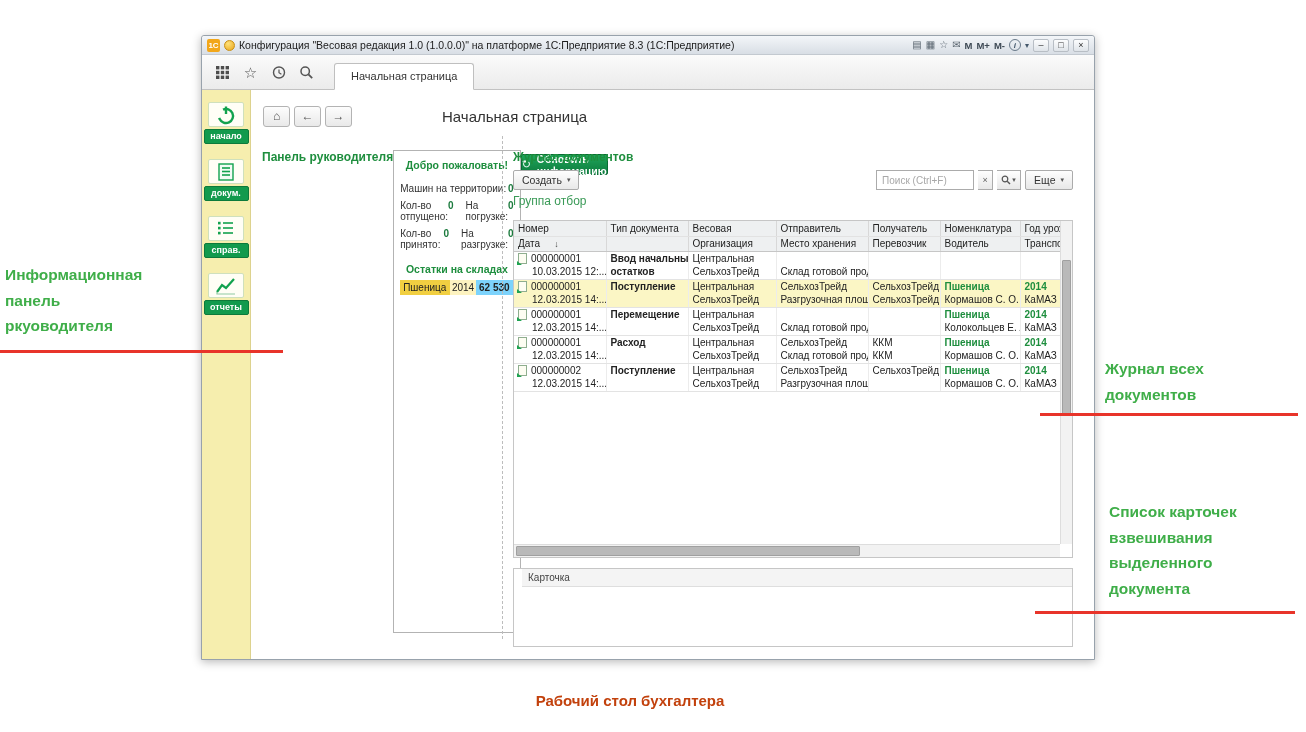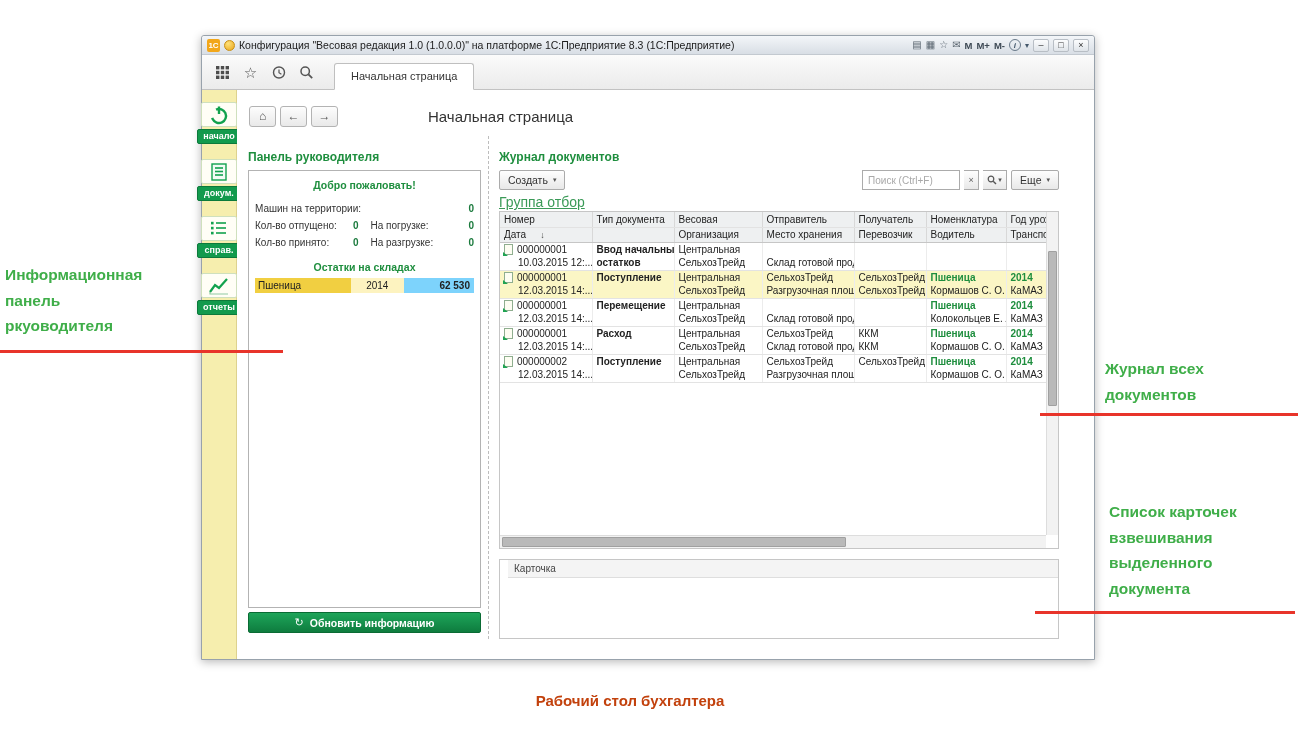--- a/index.html
+++ b/index.html
@@ -35,42 +35,42 @@
              display:flex; align-items:center; padding:0 8px; }
   .tool-ico { width:25px; height:25px; display:flex; align-items:center; justify-content:center; border-radius:3px; margin-right:3px; }
   .star-glyph { font-size:15px; color:#555; line-height:1; }
   .maintab { align-self:flex-end; margin-left:12px; margin-bottom:-1px; position:relative; z-index:1;
              background:#fff; border:1px solid #bfbfbf; border-bottom:1px solid #fff; border-radius:3px 3px 0 0;
              padding:6px 16px 7px; font-size:11px; color:#333; }
 
   .winbody { position:absolute; top:54px; bottom:0; left:0; right:0; display:flex; }
 
   
-  .sidebar { width:35px; background:#f6eeae; border-right:1px solid #ddd28e; padding-top:12px;
+  .sidebar { width:49px; background:#f6eeae; border-right:1px solid #ddd28e; padding-top:12px;
              display:flex; flex-direction:column; align-items:center; gap:15px; flex:none; }
   .side-item { display:flex; flex-direction:column; align-items:center; gap:2px; }
   .side-ico { width:36px; height:25px; background:#fffef6; border:1px solid #cfe0bd; border-radius:2px;
               display:flex; align-items:center; justify-content:center; }
   .side-label { min-width:45px; text-align:center; background:#129a4d; color:#fff; font-size:9px; font-weight:bold;
                 padding:1px 3px 2px; border-radius:2px; border:1px solid #0c7a3b; }
 
   
   .content { flex:1; position:relative; background:#fff; }
   .navrow { position:absolute; left:12px; top:14px; height:24px; display:flex; align-items:center; gap:4px; }
   .navbtn { width:27px; height:21px; border:1px solid #b3b3b3; border-radius:3px;
             background:linear-gradient(#fdfdfd,#e9e9e9); display:flex; align-items:center; justify-content:center;
             font-size:12px; color:#555; }
   .nav-title { margin-left:86px; font-size:15px; color:#333; white-space:nowrap; }
 
   .panel-divider { position:absolute; left:251px; top:46px; bottom:20px; width:0; border-left:1px dashed #bdbdbd; }
 
   .panel-title { color:#1e8e3e; font-weight:bold; font-size:12px; margin-bottom:6px; white-space:nowrap; }
 
   
-  .dashboard { position:absolute; left:11px; top:60px; width:233px; bottom:26px; display:flex; flex-direction:column; }
+  .dashboard { position:absolute; left:11px; top:60px; width:233px; bottom:26px; display:flex; flex-direction:row; }
   .dtabs { display:flex; gap:2px; position:relative; z-index:2; }
   .dtab { font-size:10px; padding:3px 8px 4px; border:1px solid #b9b9b9; border-radius:2px 2px 0 0;
           background:#e9e9e9; color:#444; margin-bottom:-1px; }
   .dtab.active { background:#fff; border-bottom:1px solid #fff; }
   .infobox { border:1px solid #b3b3b3; background:#fff; flex:1; padding:4px 6px; display:flex; flex-direction:column; font-size:10px; }
   .welcome { color:#1e8e3e; font-weight:bold; text-align:center; margin:4px 0 9px; font-size:10.5px; }
   .stat { display:flex; gap:12px; margin:3px 0; color:#333; }
   .pair { flex:1; display:flex; justify-content:space-between; }
   .val { font-weight:bold; color:#1b7a3d; }
   .stocks-title { color:#1e8e3e; font-weight:bold; text-align:center; margin:10px 0 5px; font-size:10.5px; }
@@ -88,21 +88,21 @@
   .journal { position:absolute; left:262px; top:60px; width:560px; bottom:12px; display:flex; flex-direction:column; }
   .cmdbar { display:flex; align-items:flex-end; gap:4px; margin-bottom:4px; }
   .btn { height:20px; border:1px solid #ababab; border-radius:2px; background:linear-gradient(#fefefe,#e8e8e8);
          font-size:10.5px; color:#333; display:flex; align-items:center; padding:0 8px; gap:5px; }
   .caret { font-size:7px; color:#555; }
   .spacer { flex:1; }
   .search-input { width:98px; height:20px; border:1px solid #ababab; font-size:10px; padding:0 5px; color:#333; background:#fff; }
   .search-input::placeholder { color:#a8a8a8; }
   .sq-btn { width:17px; height:20px; border:1px solid #ababab; border-left:none; background:linear-gradient(#fefefe,#e8e8e8);
             display:flex; align-items:center; justify-content:center; font-size:9px; color:#666; gap:1px; }
-  .filter-link { font-size:14px; color:#3a9a57; text-decoration:underline; margin-bottom:1px; align-self:flex-start; }
+  .filter-link { font-size:12px; color:#3a9a57; margin-bottom:12px; align-self:flex-start; }
 
   .tablewrap { position:relative; border:1px solid #c6c6c6; height:338px; background:#fff; overflow:hidden; flex:none; }
   table { border-collapse:collapse; table-layout:fixed; width:560px; font-size:10px; }
   thead td { background:#eef0f1; border-right:1px solid #d8d8d8; padding:1px 4px; color:#222; height:15px; white-space:nowrap; overflow:hidden; }
   thead tr.h1 td { border-bottom:1px solid #e2e2e2; }
   thead tr.h2 td { border-bottom:1px solid #c6c6c6; }
   .sortcell { display:flex; align-items:center; gap:14px; }
   .sort-glyph { font-size:9px; color:#444; }
   tbody td { border-right:1px solid #ececec; padding:0 4px; height:14px; white-space:nowrap; overflow:hidden; color:#222; }
   tbody tr.l2 td { border-bottom:1px solid #e3e3e3; }

